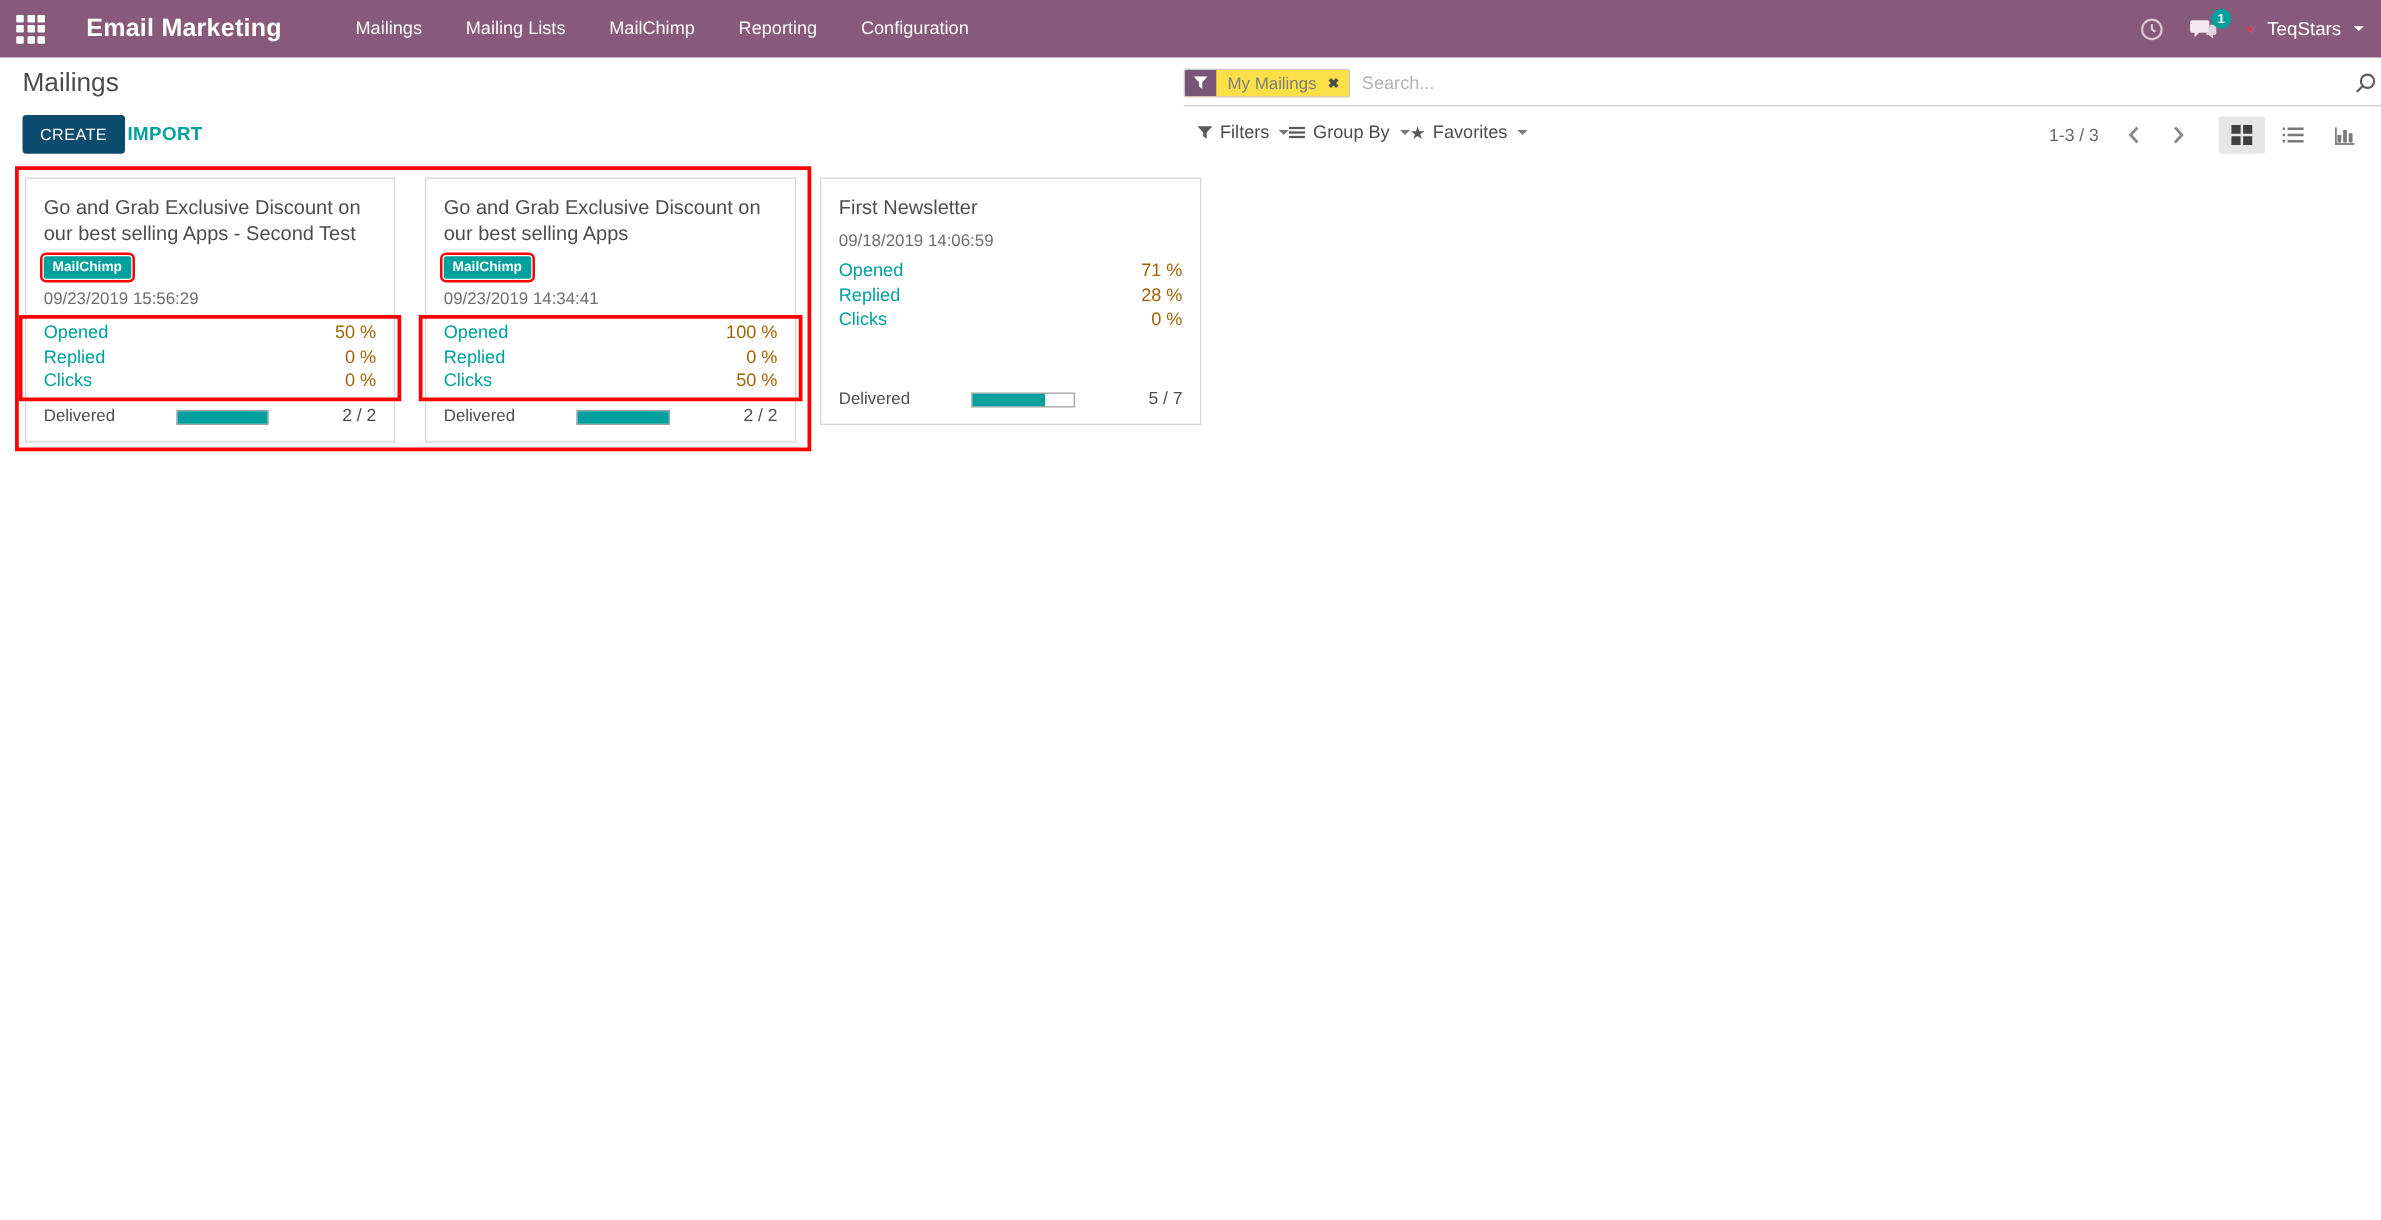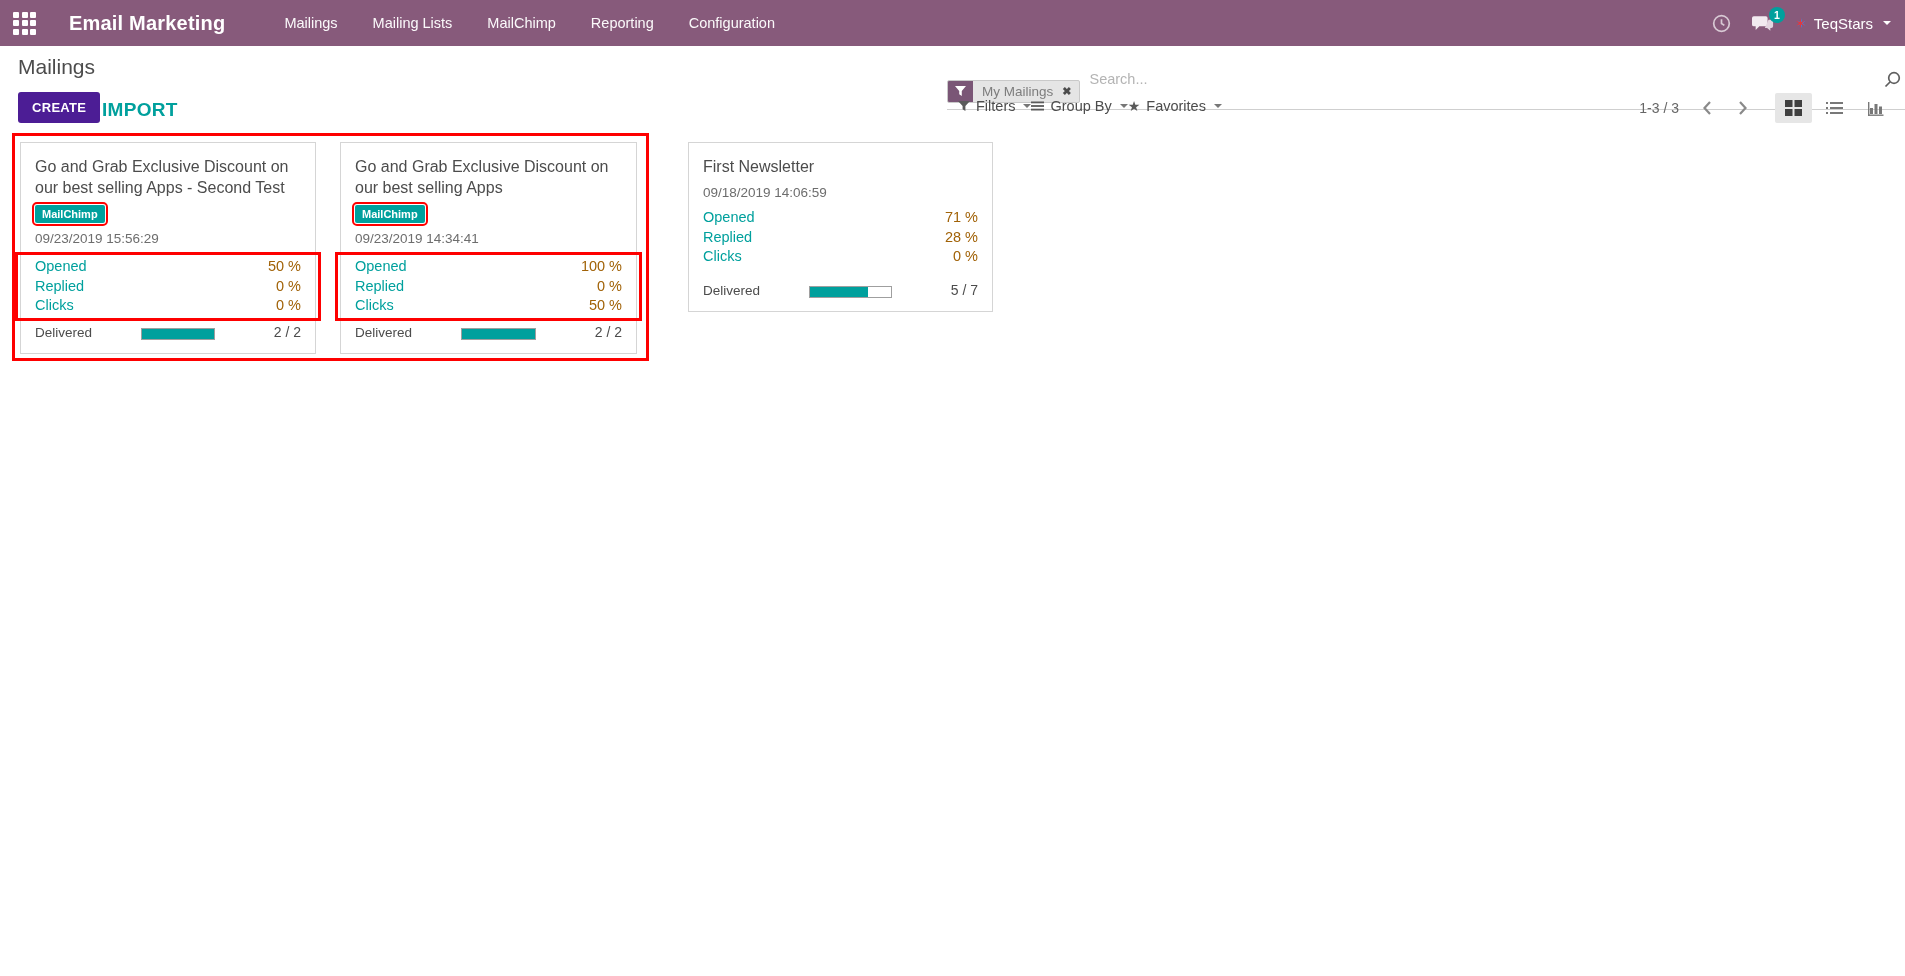--- a/index.html
+++ b/index.html
@@ -33,40 +33,40 @@
     border-top:4px solid #fff; display:inline-block; margin-left:2px; }
 
   
   .crumb-row { position:relative; height:39px; }
   .page-title { position:absolute; left:18px; top:9px; font-size:21px; color:#4c4c4c; }
   .search-bar {
     position:absolute; right:0; top:9px; width:958px; display:flex; align-items:center;
     border-bottom:1px solid #cfcfcf; padding:0 4px 6px 0;
   }
   .facet { display:inline-flex; align-items:stretch; border:1px solid #c9c9c9;
-    border-radius:2px; overflow:hidden; height:23px; background:#e5e5e5;margin-top:25px; }
+    border-radius:2px; overflow:hidden; height:23px; background:#fde047; }
   .facet-icon { width:25px; background:#7a5676; display:flex; align-items:center; justify-content:center; }
   .facet-label { display:flex; align-items:center; padding:0 8px 0 9px; font-size:13.5px; color:#7d7d7d; }
   .facet-remove { display:flex; align-items:center; padding:0 8px 0 1px; font-size:11px;
     font-weight:bold; color:#4c4c4c; cursor:pointer; }
   .search-input { flex:1; border:none; outline:none; font-size:14.5px; margin-left:9px;
     color:#c2410c; font-family:"Liberation Sans",sans-serif; background:transparent; }
   .search-input::placeholder { color:#b4b4b4; }
   .mag { cursor:pointer; display:flex; }
 
   
   .toolbar-row { position:relative; height:45px; }
   .btn-create {
-    position:absolute; left:18px; top:7px; background:#4c1d95; color:#fff; border:none;
-    font-size:13px; font-weight:bold; padding:8px 14px; border-radius:3px; cursor:pointer;
+    position:absolute; left:18px; top:7px; background:#0c4a6e; color:#fff; border:none;
+    font-size:13px; font-weight:normal; padding:8px 14px; border-radius:3px; cursor:pointer;
     font-family:"Liberation Sans",sans-serif; letter-spacing:.3px;text-align:right;
   }
   .btn-import {
     position:absolute; left:102px; top:14px; background:none; border:none; color:#00A09D;
-    font-size:19px; font-weight:bold; cursor:pointer; font-family:"Liberation Sans",sans-serif;
+    font-size:15px; font-weight:bold; cursor:pointer; font-family:"Liberation Sans",sans-serif;
     letter-spacing:.3px;
   }
   .search-options { position:absolute; left:958px; top:13px; display:flex; }
   .dd-btn { display:flex; align-items:center; gap:6px; font-size:14.5px; color:#4c4c4c; cursor:pointer; }
   .dd-btn .caret-down { border-top-color:#777; }
   .dd-btn svg, .dd-btn .star { color:#5a5a5a; }
   .star { font-size:14px; line-height:1; }
 
   .pager-group { position:absolute; right:11px; top:8px; display:flex; align-items:center; gap:23px; }
   .pager-value { font-size:14px; color:#666; }
@@ -77,21 +77,21 @@
   .vs-btn.active { background:#e6e6e6; }
 
   
   .content { position:relative; height:800px;padding-left:12px; }
   .kanban-card {
     position:absolute; background:#fff; border:1px solid #d5d5d5;
     padding:13px 14px; display:flex; flex-direction:column; cursor:pointer;
   }
   #card-0 { left:20px;  top:12px; width:296px; height:212px; }
   #card-1 { left:340px; top:12px; width:297px; height:212px; }
-  #card-2 { left:688px; top:12px; width:305px; height:170px; }
+  #card-2 { left:656px; top:12px; width:305px; height:198px; }
 
   .card-title { font-size:16px; line-height:21px; color:#4c4c4c; }
   .badge-row { margin-top:6px; }
   .mailchimp-badge {
     display:inline-block; background:#00A09D; color:#fff; font-size:11px; font-weight:bold;
     padding:3px 7px; border-radius:2px; outline:2px solid #fe0000; outline-offset:1px;
   }
   .card-date { margin-top:8px; font-size:13.5px; color:#6d6d6d; }
   .stats { margin:6px 0 0; padding:2px 0; }
   .stats.annotated { margin:6px -20px 0; border:3px solid #fe0000; padding:2px 17px; }

